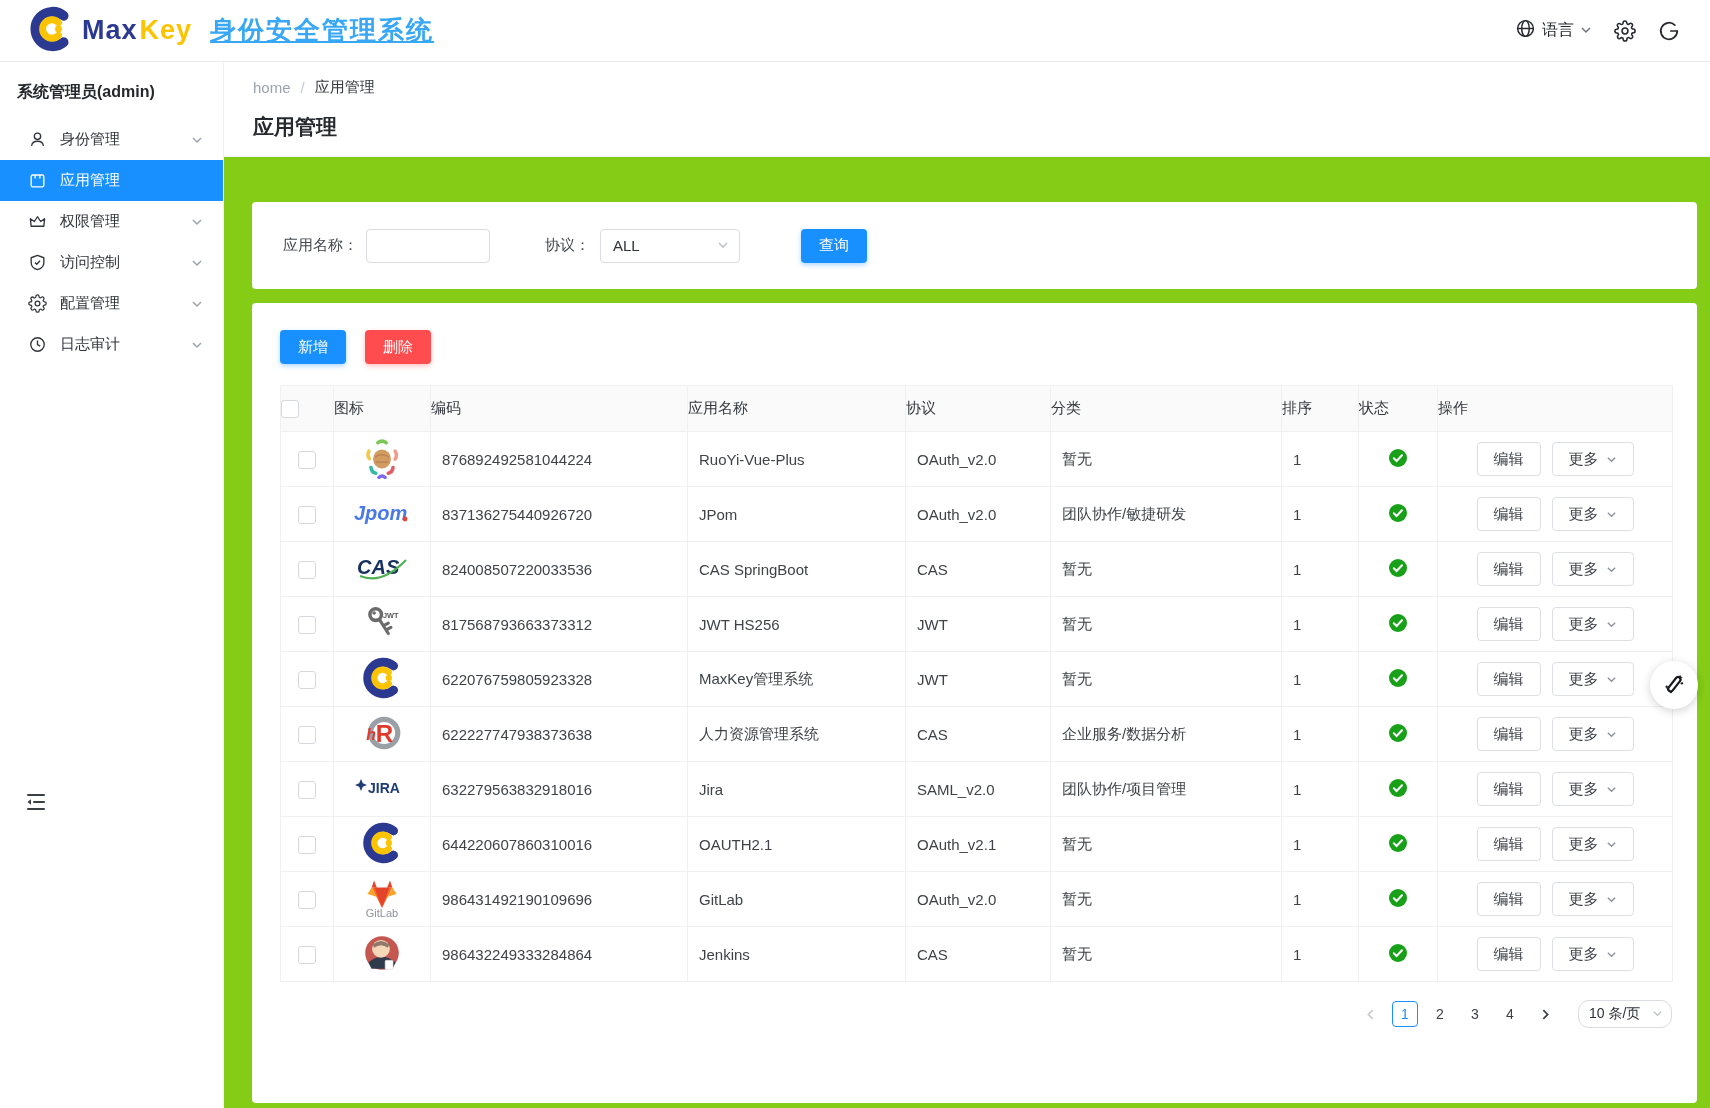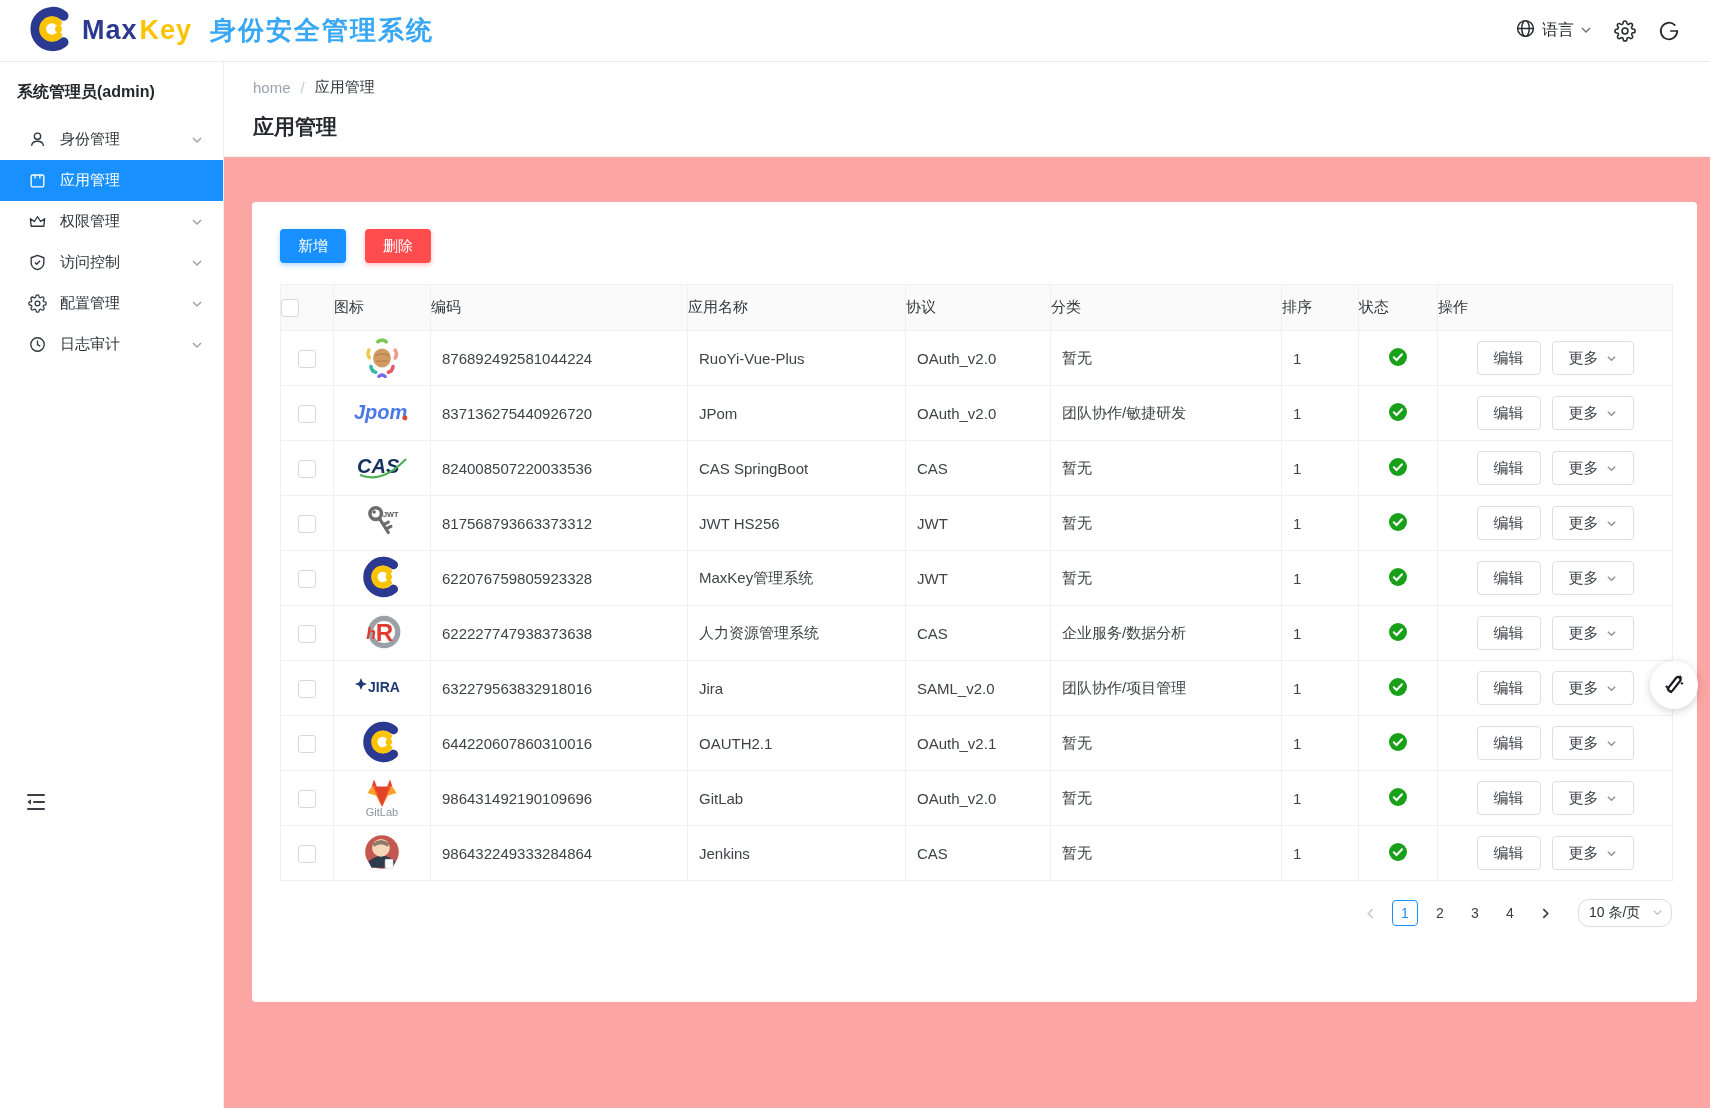--- a/index.html
+++ b/index.html
@@ -5,41 +5,41 @@
   * { margin:0; padding:0; box-sizing:border-box; }
   html,body { width:1710px; height:1108px; overflow:hidden; }
   body { font-family:"Liberation Sans","DejaVu Sans",sans-serif; background:#f1f4f9; color:#3f4347; }
 
   
   .topbar { height:62px; background:#fff; border-bottom:1px solid #e9ecf0;
             display:flex; align-items:center; justify-content:space-between; padding:0 30px 0 28px; }
   .brand { display:flex; align-items:center; gap:8px; }
   .brand-max { font-size:27px; font-weight:bold; color:#2b3990; letter-spacing:1px; }
   .brand-key { font-size:27px; font-weight:bold; color:#fcc400; letter-spacing:1px; margin-left:-6px; }
-  .brand-title { font-size:26px; font-weight:bold; color:#38a7f5; margin-left:10px; letter-spacing:2px; }
+  .brand-title { font-size:26px; font-weight:bold; color:#38a7f5; margin-left:10px; letter-spacing:2px;text-decoration:underline; }
   .topbar-right { display:flex; align-items:center; gap:22px; }
   .lang { display:flex; align-items:center; gap:6px; font-size:16px; color:#26292e; cursor:pointer; }
   .icon-btn { display:flex; align-items:center; cursor:pointer; }
 
   
   .shell { display:flex; height:1046px; }
   .sidebar { width:224px; background:#fff; border-right:1px solid #edf0f4; position:relative; flex:0 0 224px; }
   .sidebar .user { font-size:16px; font-weight:bold; color:#24272c; padding:20px 0 16px 17px; }
   .menu-item { height:41px; display:flex; align-items:center; padding:0 20px 0 28px; cursor:pointer;
                color:#30343b; font-size:15px; position:relative; }
   .menu-item .mi-icon { width:19px; height:19px; margin-right:13px; display:flex; align-items:center; }
   .menu-item .mi-icon svg { width:19px; height:19px; }
   .menu-item .mi-label { flex:1; }
   .menu-item .mi-chev { color:#9ca3ad; display:flex; }
   .menu-item.active { background:#1890ff; color:#fff; }
   .collapse-btn { position:absolute; left:24px; bottom:290px; cursor:pointer; }
   .collapse-btn svg { width:24px; height:24px; }
 
   
-  .main { flex:1; background:#fca5a5; overflow:hidden; }
+  .main { flex:1; background:#84cc16; overflow:hidden; }
   .page-head { background:#fff; height:95px; padding:16px 0 0 29px; border-bottom:1px solid #f2f4f7; }
   .breadcrumb { font-size:15px; display:flex; gap:10px; align-items:center; }
   .bc-home { color:#9aa3ad; cursor:pointer; }
   .bc-sep { color:#c3c9d2; }
   .bc-cur { color:#34383f; }
   .page-title { font-size:21px; font-weight:bold; color:#26292e; margin-top:16px; }
 
   .content { padding:45px 13px 0 28px; }
   .card { background:#fff; border-radius:4px; }
   .filter-card { height:87px; display:flex; align-items:center; padding-left:31px; margin-bottom:14px; }
@@ -233,20 +233,36 @@
       <div class="breadcrumb">
         <span class="bc-home">home</span>
         <span class="bc-sep">/</span>
         <span class="bc-cur">应用管理</span>
       </div>
       <div class="page-title">应用管理</div>
     </div>
 
     <div class="content">
 
+      <section class="card filter-card">
+        <span class="f-label">应用名称：</span>
+        <input class="f-input" value="" style="">
+        <span class="gap1"></span>
+        <span class="f-label">协议：</span>
+        <div class="f-select">
+          <span>ALL</span>
+          <span>
+            <svg width="12" height="12" viewBox="0 0 12 12" fill="none" stroke="#c0c4cc" stroke-width="1.6">
+                <path d="M2 4l4 4 4-4"></path>
+              </svg>
+          </span>
+        </div>
+        <span class="gap2"></span>
+        <button class="btn btn-primary">查询</button>
+      </section>
 
       <section class="card table-card">
         <div class="toolbar">
           <button class="btn btn-primary">新增</button>
           <button class="btn btn-danger">删除</button>
         </div>
 
         <table>
           <colgroup>
             <col style="width:53px">

